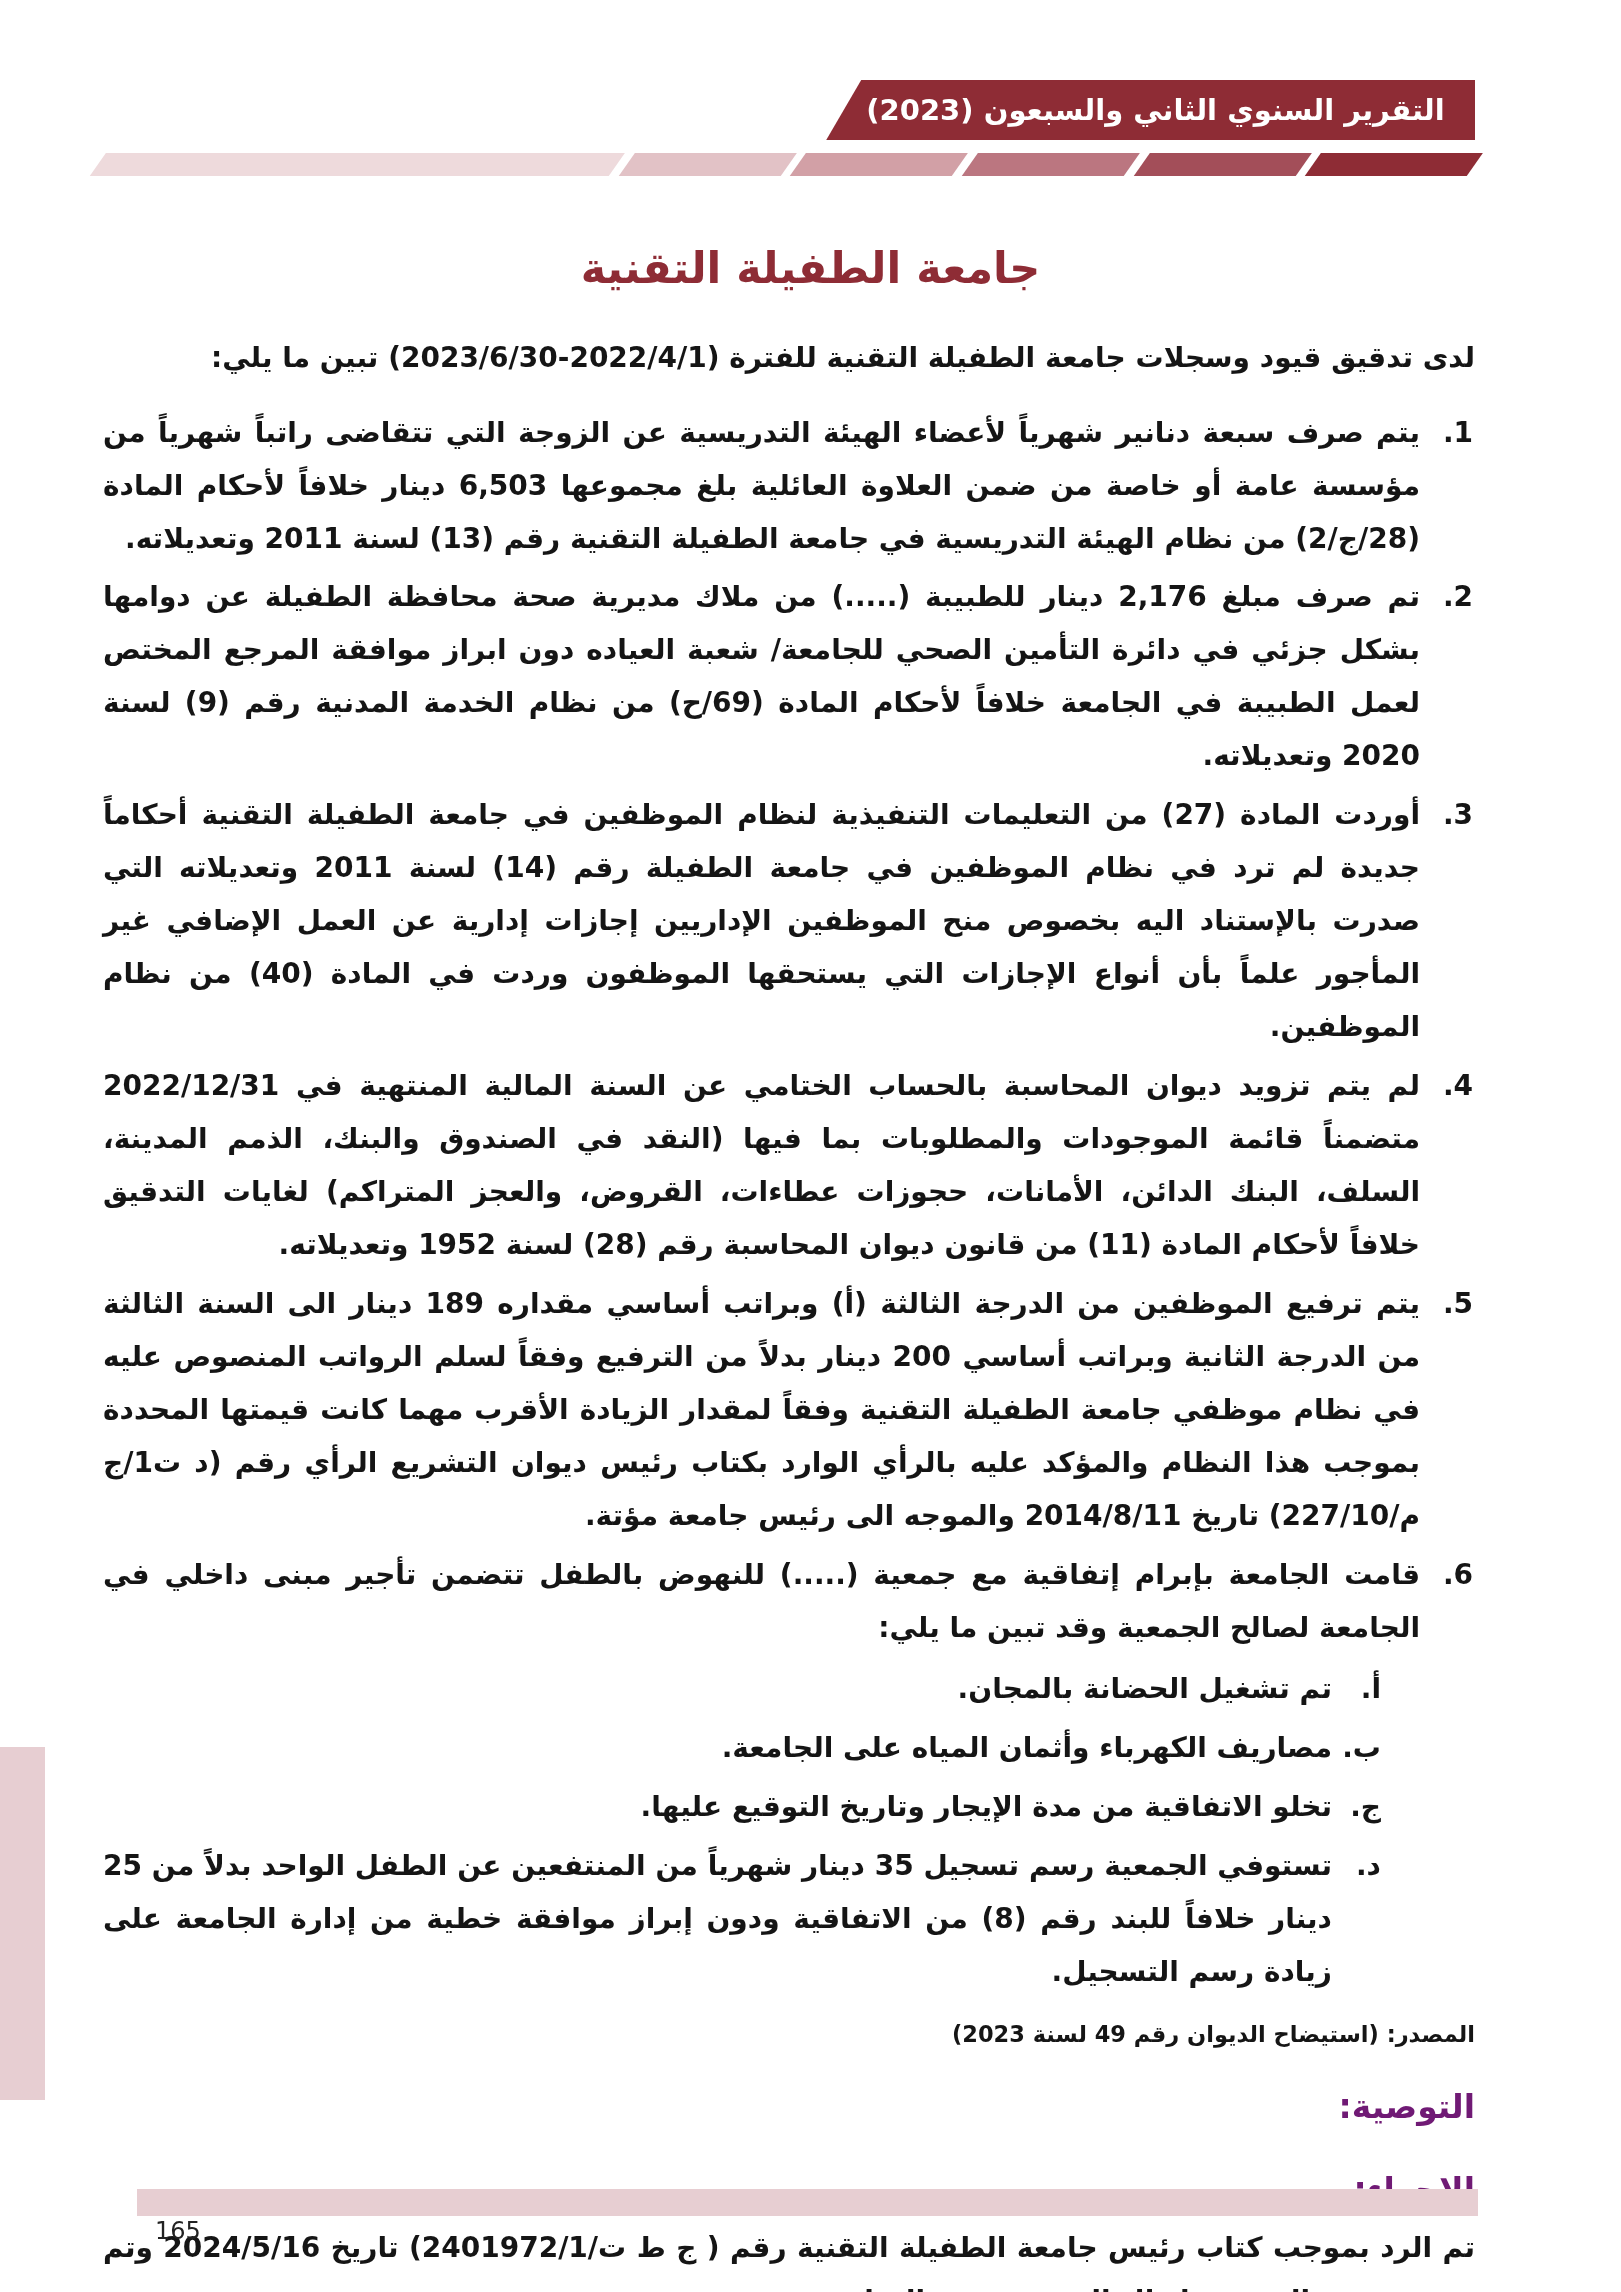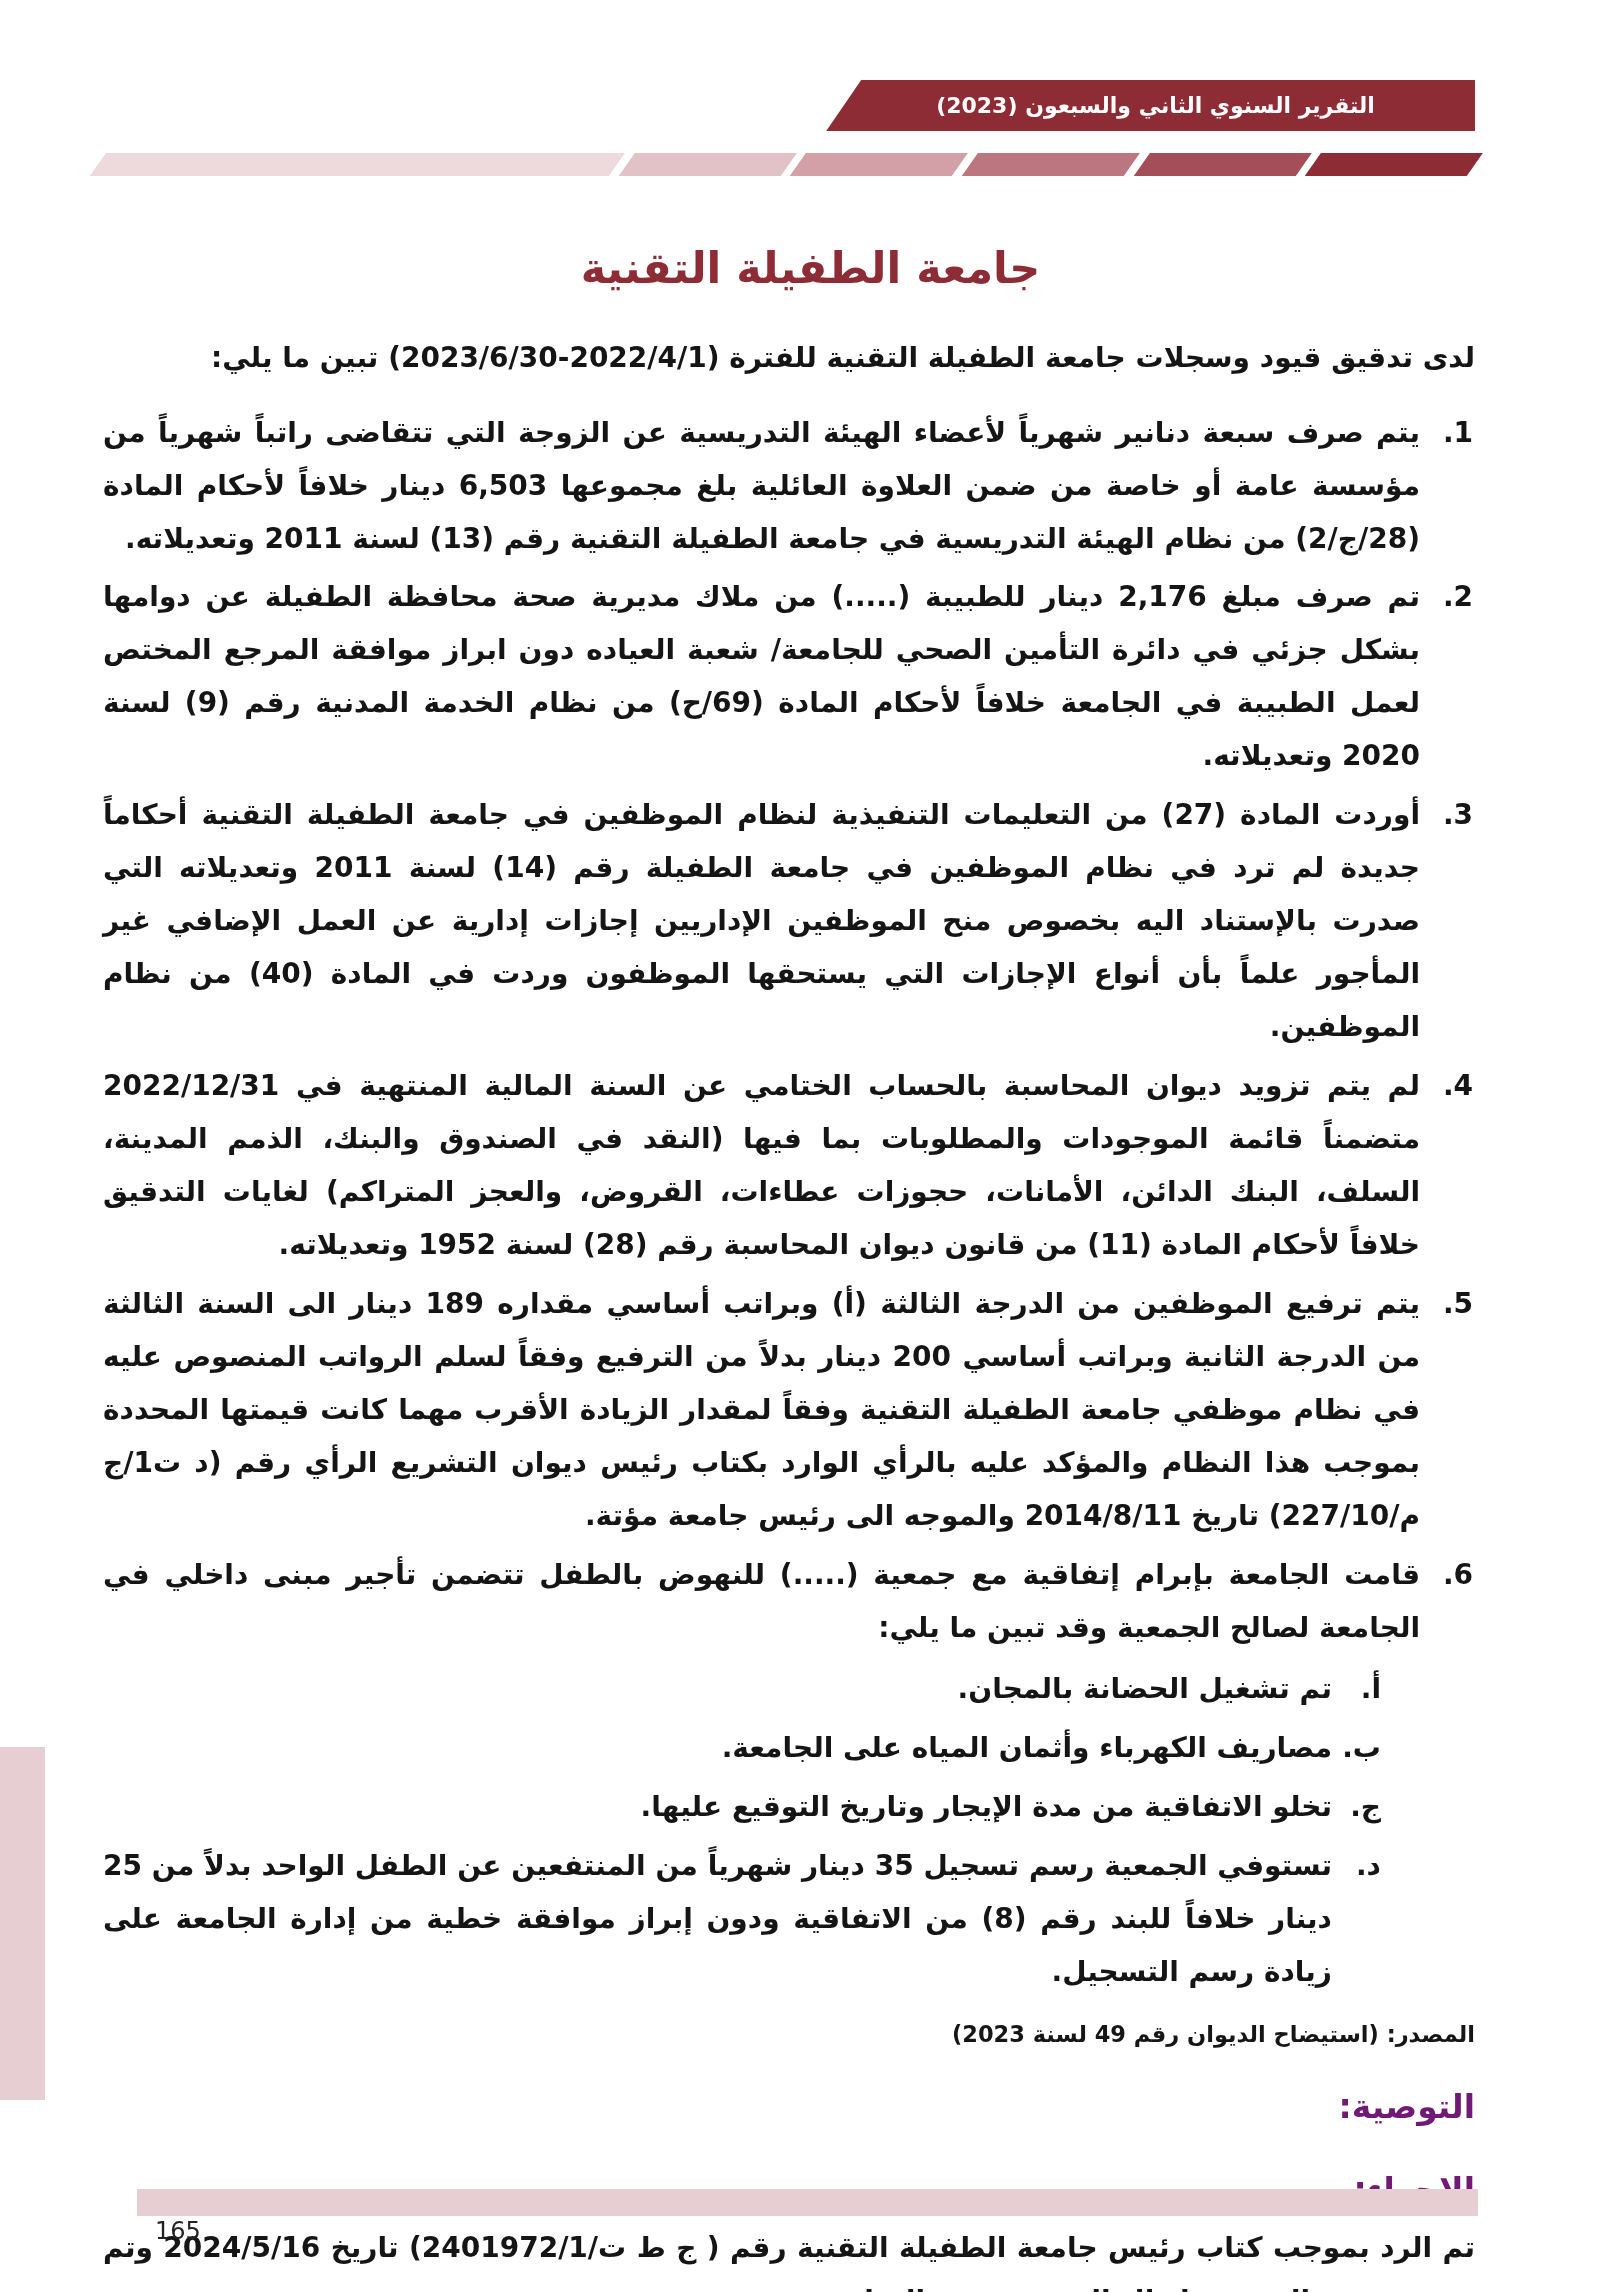--- a/index.html
+++ b/index.html
@@ -9,26 +9,26 @@
   .page {
     position: relative;
     width: 1621px; height: 2293px;
     background: #ffffff;
     overflow: hidden;
   }
 
   
   .banner {
     position: absolute; top: 80px; right: 146px;
-    width: 639px; height: 51px;
+    width: 639px; height: 60px;
     background: #8e2c35;
     clip-path: polygon(35px 0, 100% 0, 100% 100%, 0 100%);
     display: flex; align-items: center; justify-content: center;
     direction: rtl;
-    color: #ffffff; font-size: 22px; font-weight: 700;
+    color: #ffffff; font-size: 29px; font-weight: 700;
     padding-left: 9.8px;
     text-align: center;
   }
 
   
   .strip {
     position: absolute; top: 153px; left: 98px; right: 146px;
     height: 22.5px;
     display: flex; gap: 9.8px;
     direction: ltr;

